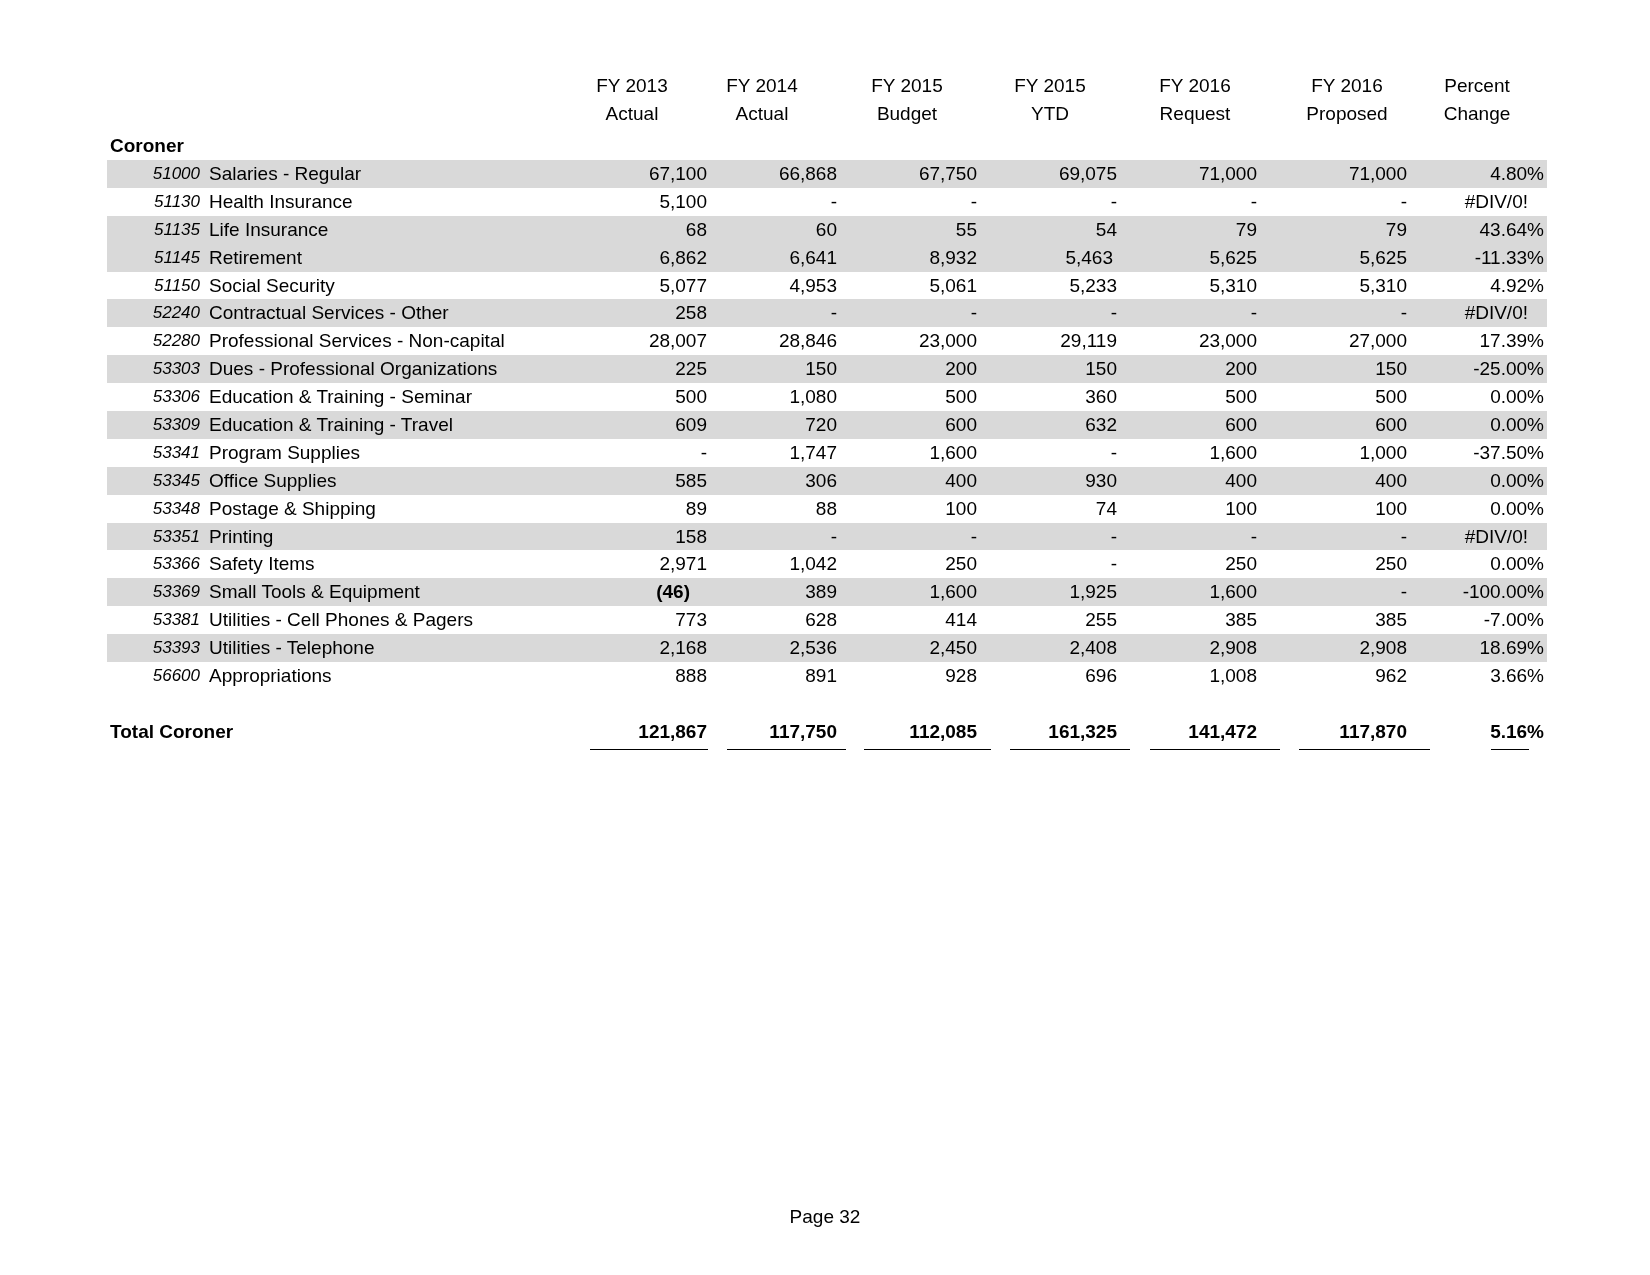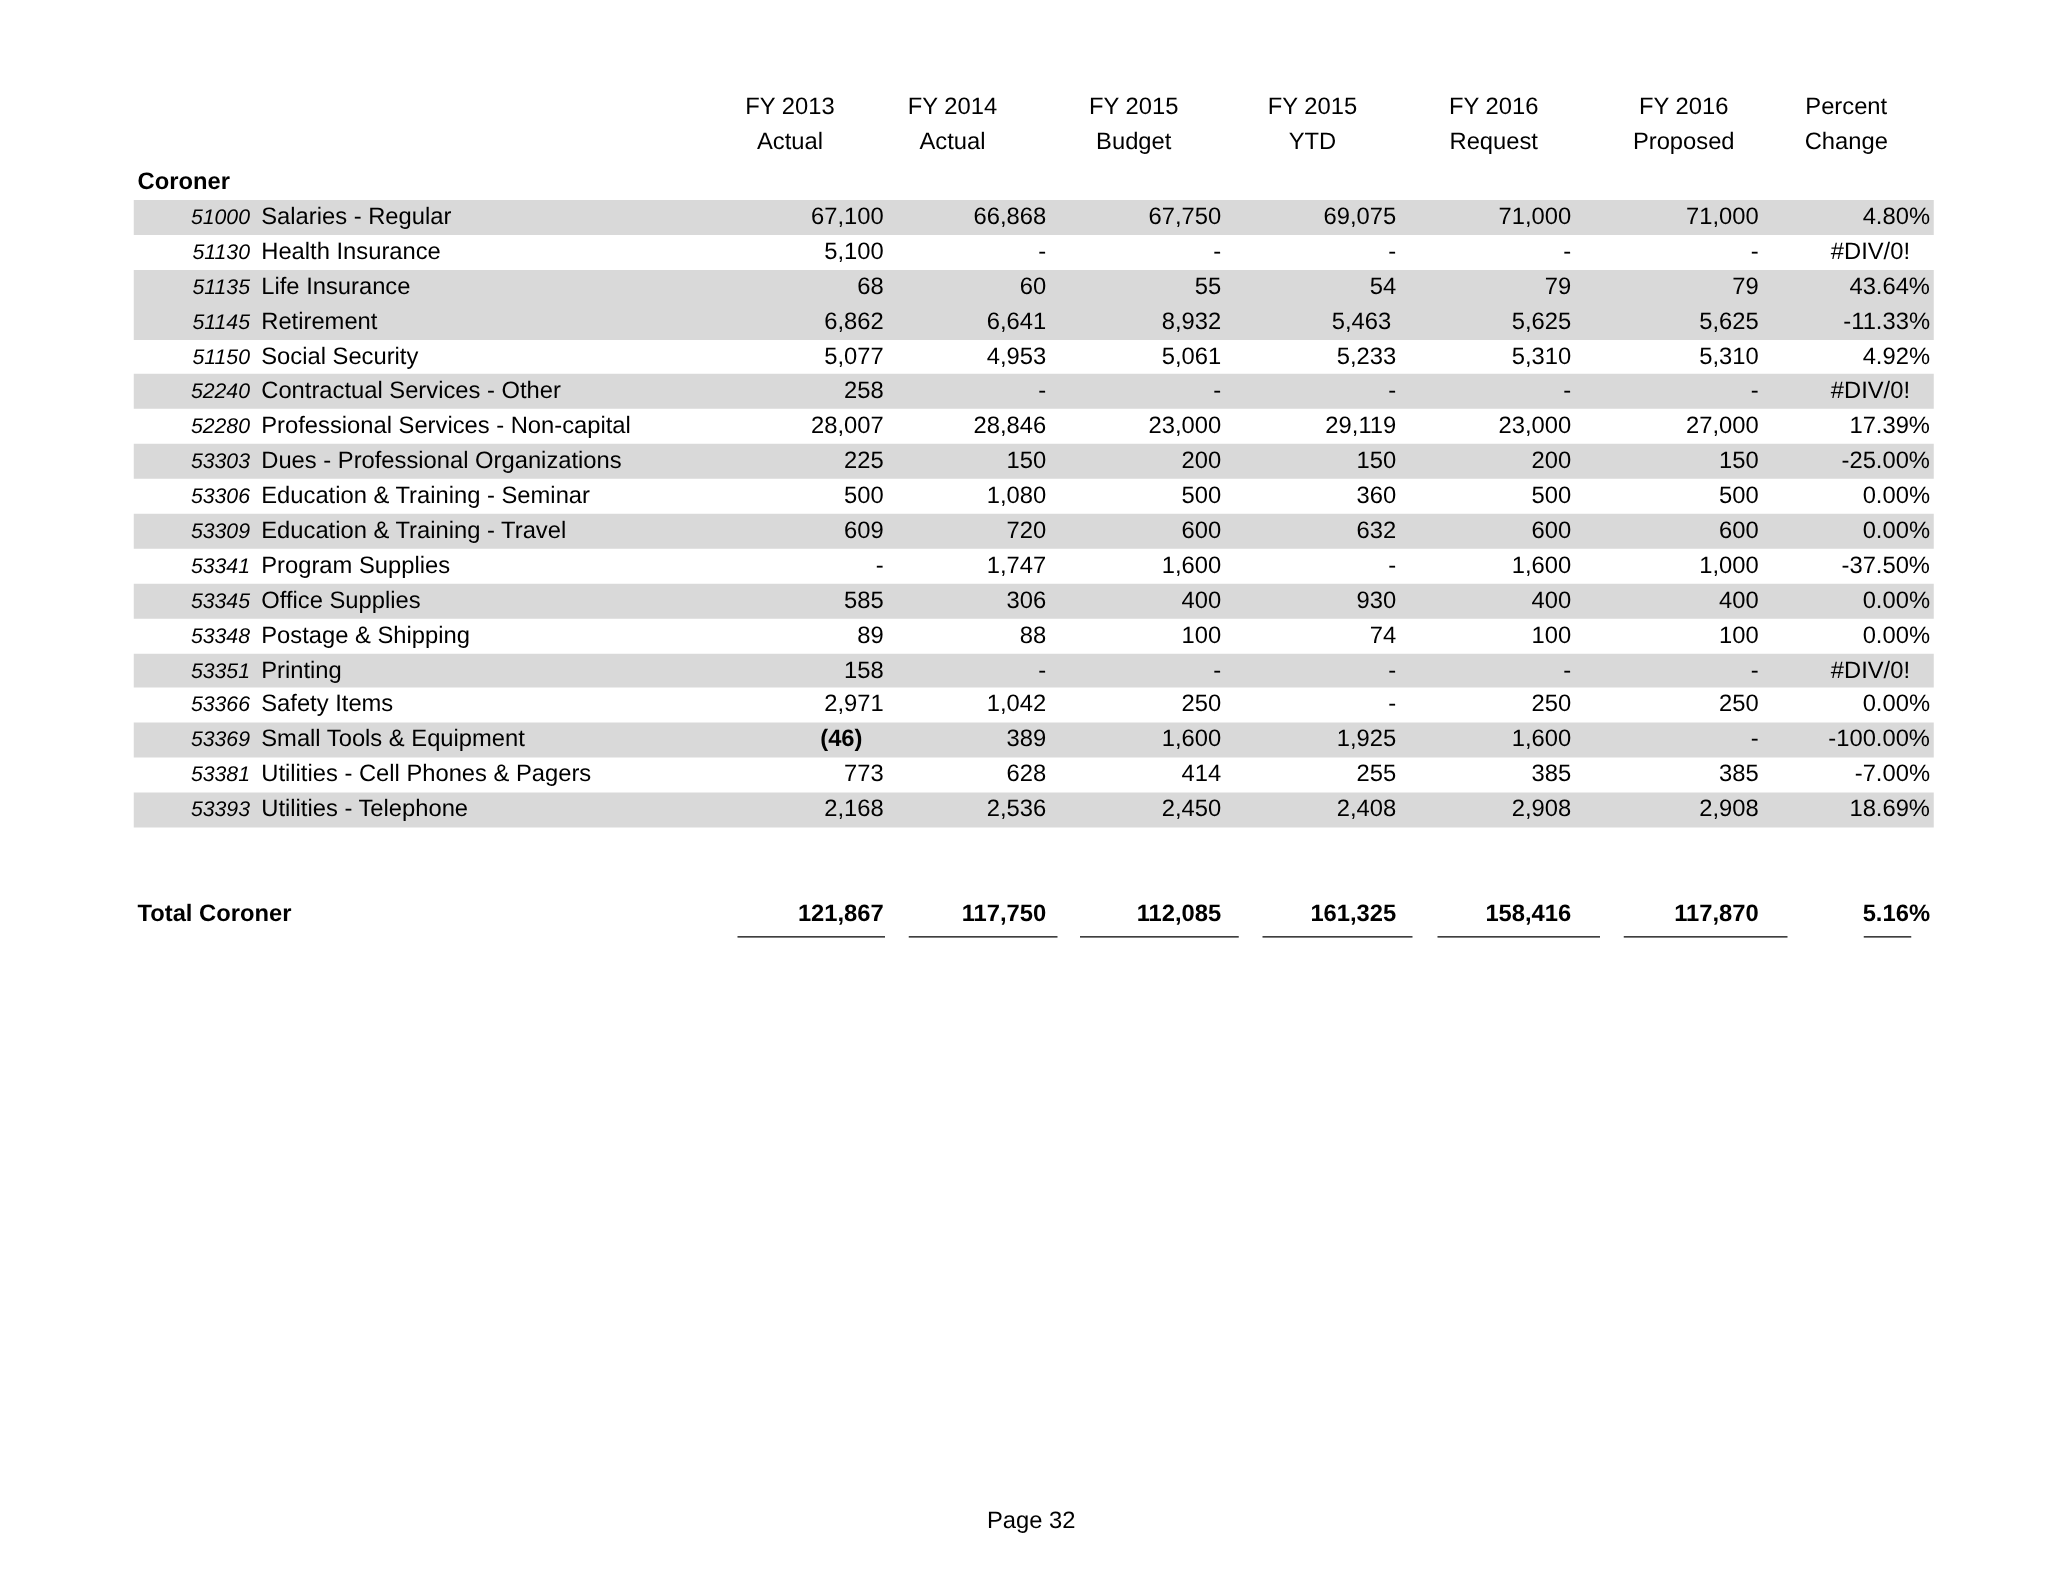--- a/index.html
+++ b/index.html
@@ -266,29 +266,40 @@
         <span class="cell code">53393</span>
         <span class="cell name">Utilities - Telephone</span>
         <span class="cell num" style="left: 440px; width: 160px;">2,168</span>
         <span class="cell num" style="left: 580px; width: 150px;">2,536</span>
         <span class="cell num" style="left: 720px; width: 150px;">2,450</span>
         <span class="cell num" style="left: 860px; width: 150px;">2,408</span>
         <span class="cell num" style="left: 1000px; width: 150px;">2,908</span>
         <span class="cell num" style="left: 1150px; width: 150px;">2,908</span>
         <span class="cell num" style="left: 1300px; width: 137px;">18.69%</span>
       </div>
+      <div class="row">
+        <span class="cell code">56600</span>
+        <span class="cell name">Appropriations</span>
+        <span class="cell num" style="left: 440px; width: 160px;">888</span>
+        <span class="cell num" style="left: 580px; width: 150px;">891</span>
+        <span class="cell num" style="left: 720px; width: 150px;">928</span>
+        <span class="cell num" style="left: 860px; width: 150px;">696</span>
+        <span class="cell num" style="left: 1000px; width: 150px;">1,008</span>
+        <span class="cell num" style="left: 1150px; width: 150px;">962</span>
+        <span class="cell num" style="left: 1300px; width: 137px;">3.66%</span>
+      </div>
     </div>
 
   <div class="total-row" id="total-row" style="top:646px;">
     <span class="label">Total Coroner</span>
     <span class="cell num" style="left:440px;width:160px;">121,867</span>
     <span class="cell num" style="left:580px;width:150px;">117,750</span>
     <span class="cell num" style="left:720px;width:150px;">112,085</span>
     <span class="cell num" style="left:860px;width:150px;">161,325</span>
-    <span class="cell num" style="left:1000px;width:150px;">158,416</span>
+    <span class="cell num" style="left:1000px;width:150px;">141,472</span>
     <span class="cell num" style="left:1150px;width:150px;">117,870</span>
     <span class="cell num" style="left:1300px;width:137px;">5.16%</span>
     <div class="uline" style="left:483px;width:118px;"></div>
     <div class="uline" style="left:620px;width:119px;"></div>
     <div class="uline" style="left:757px;width:127px;"></div>
     <div class="uline" style="left:903px;width:120px;"></div>
     <div class="uline" style="left:1043px;width:130px;"></div>
     <div class="uline" style="left:1192px;width:131px;"></div>
     <div class="uline" style="left:1384px;width:38px;"></div>
   </div>

